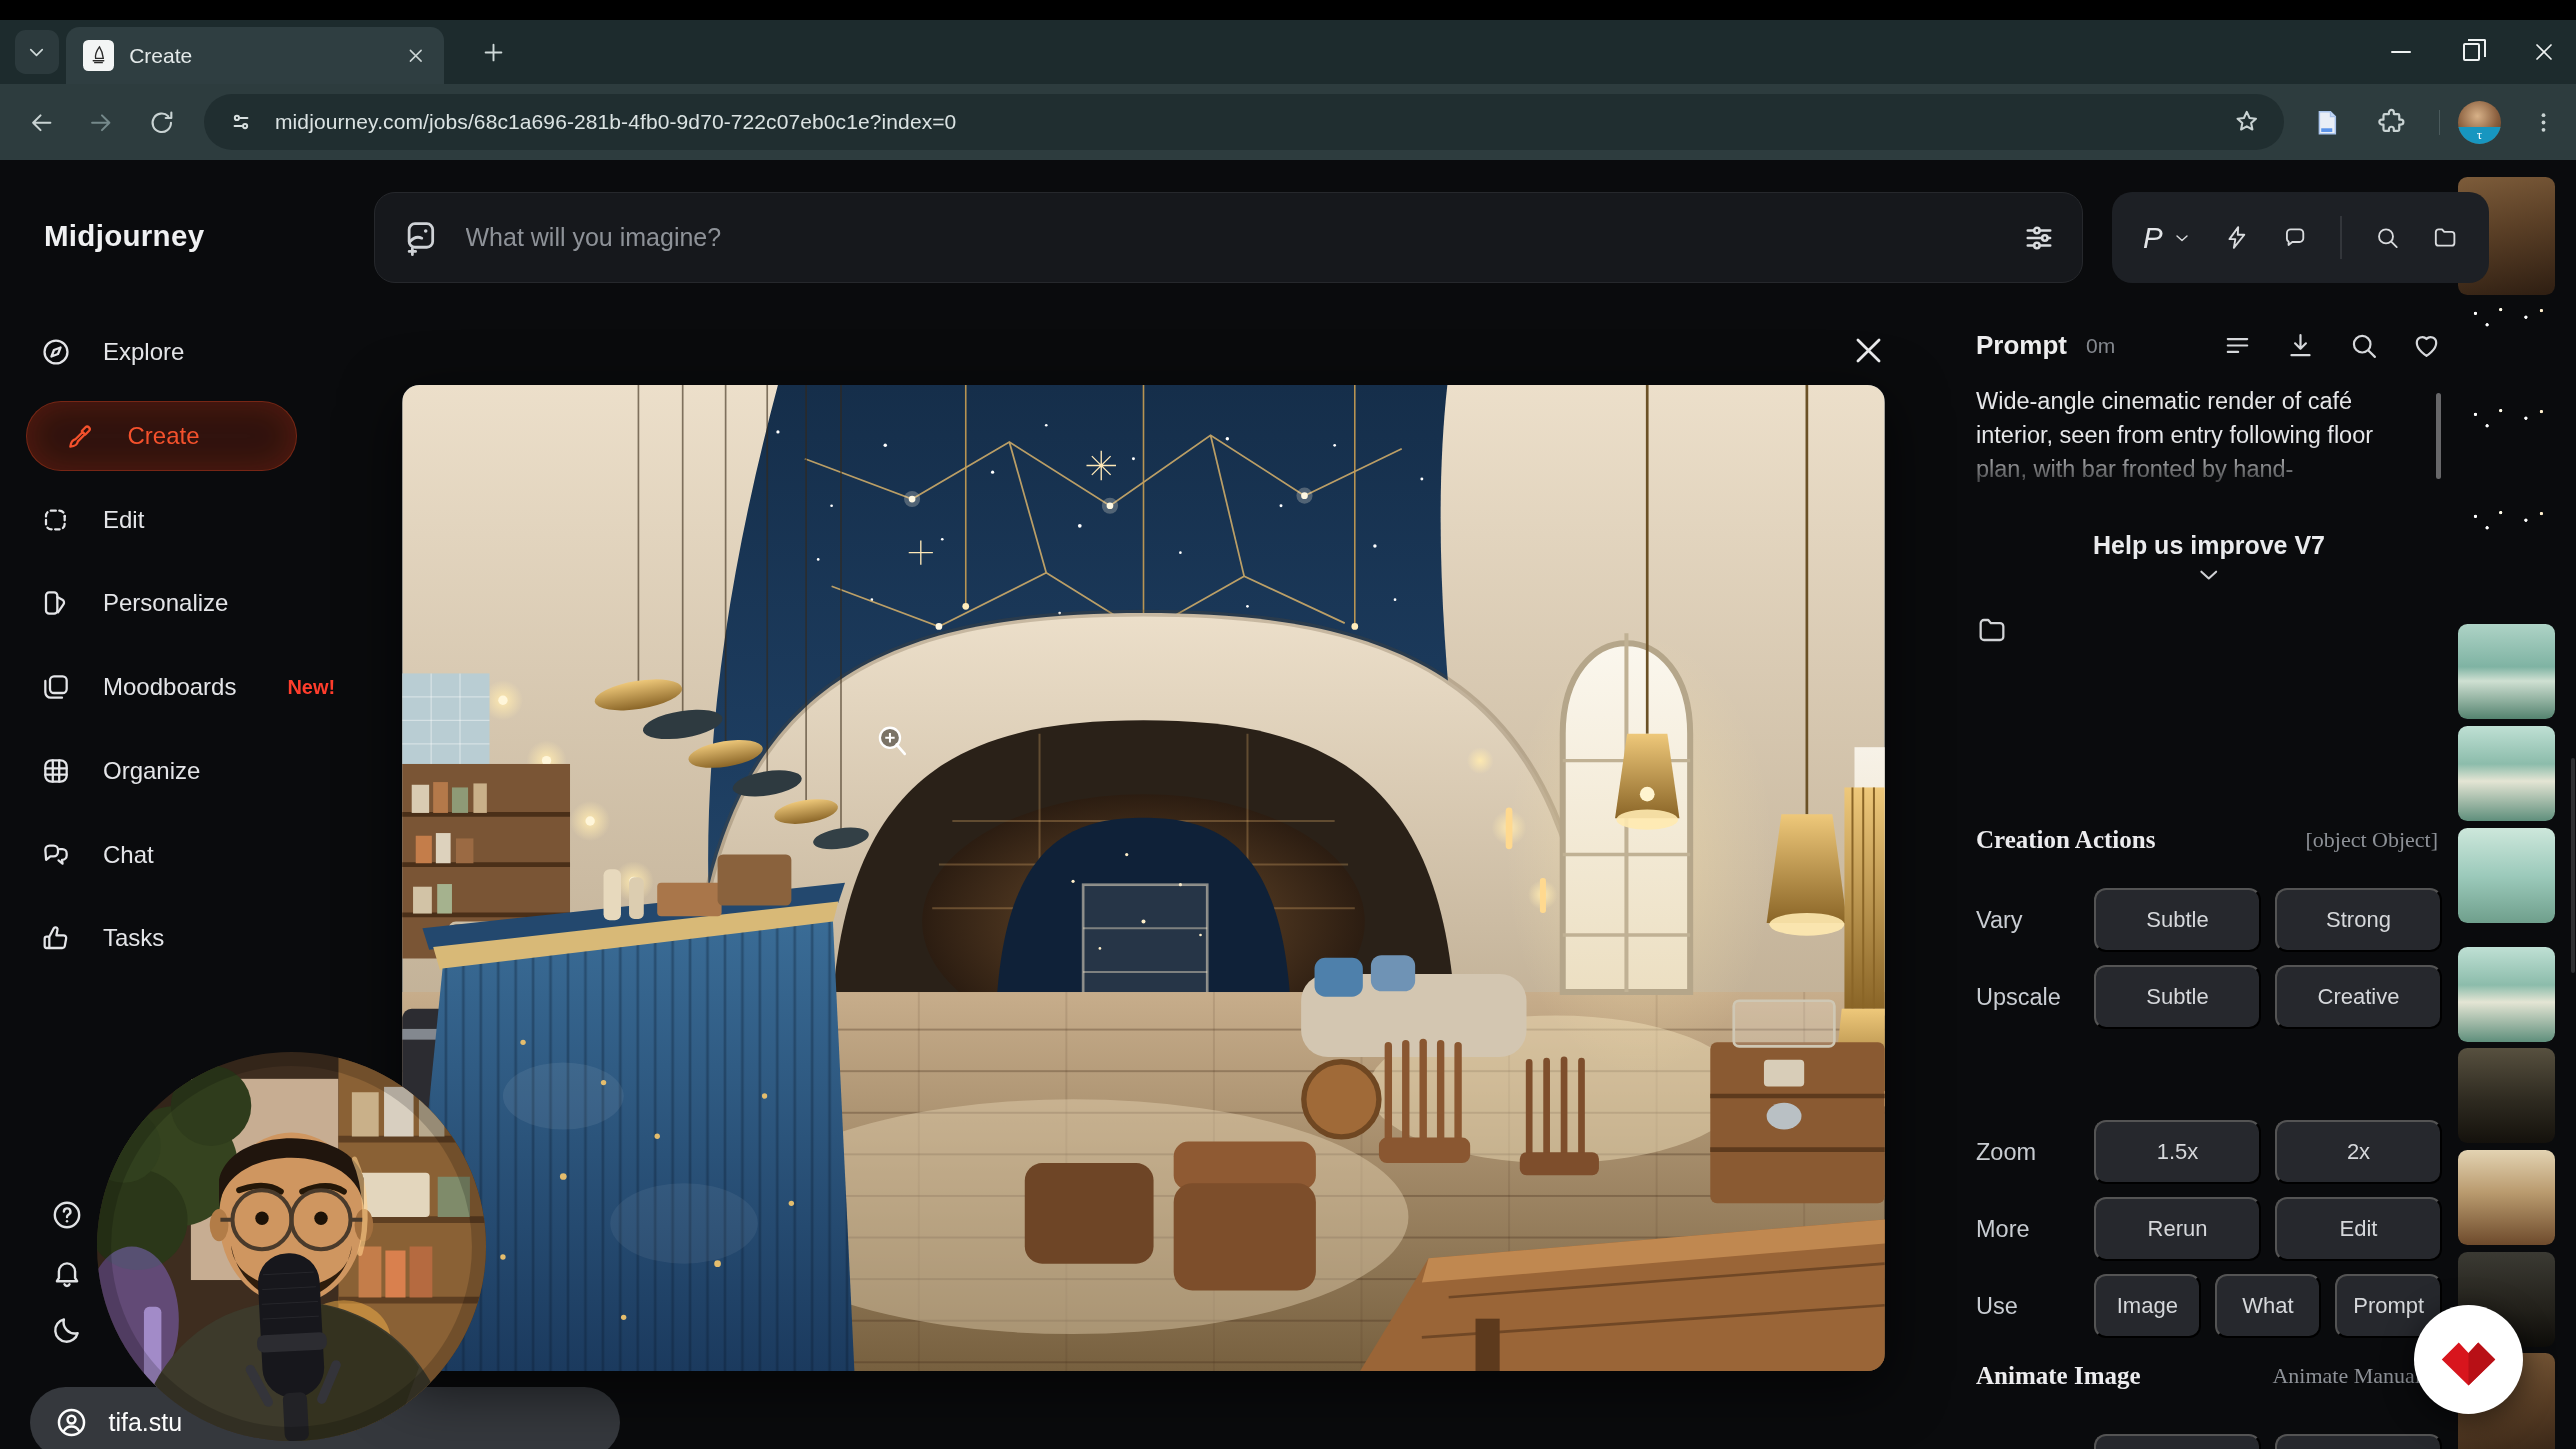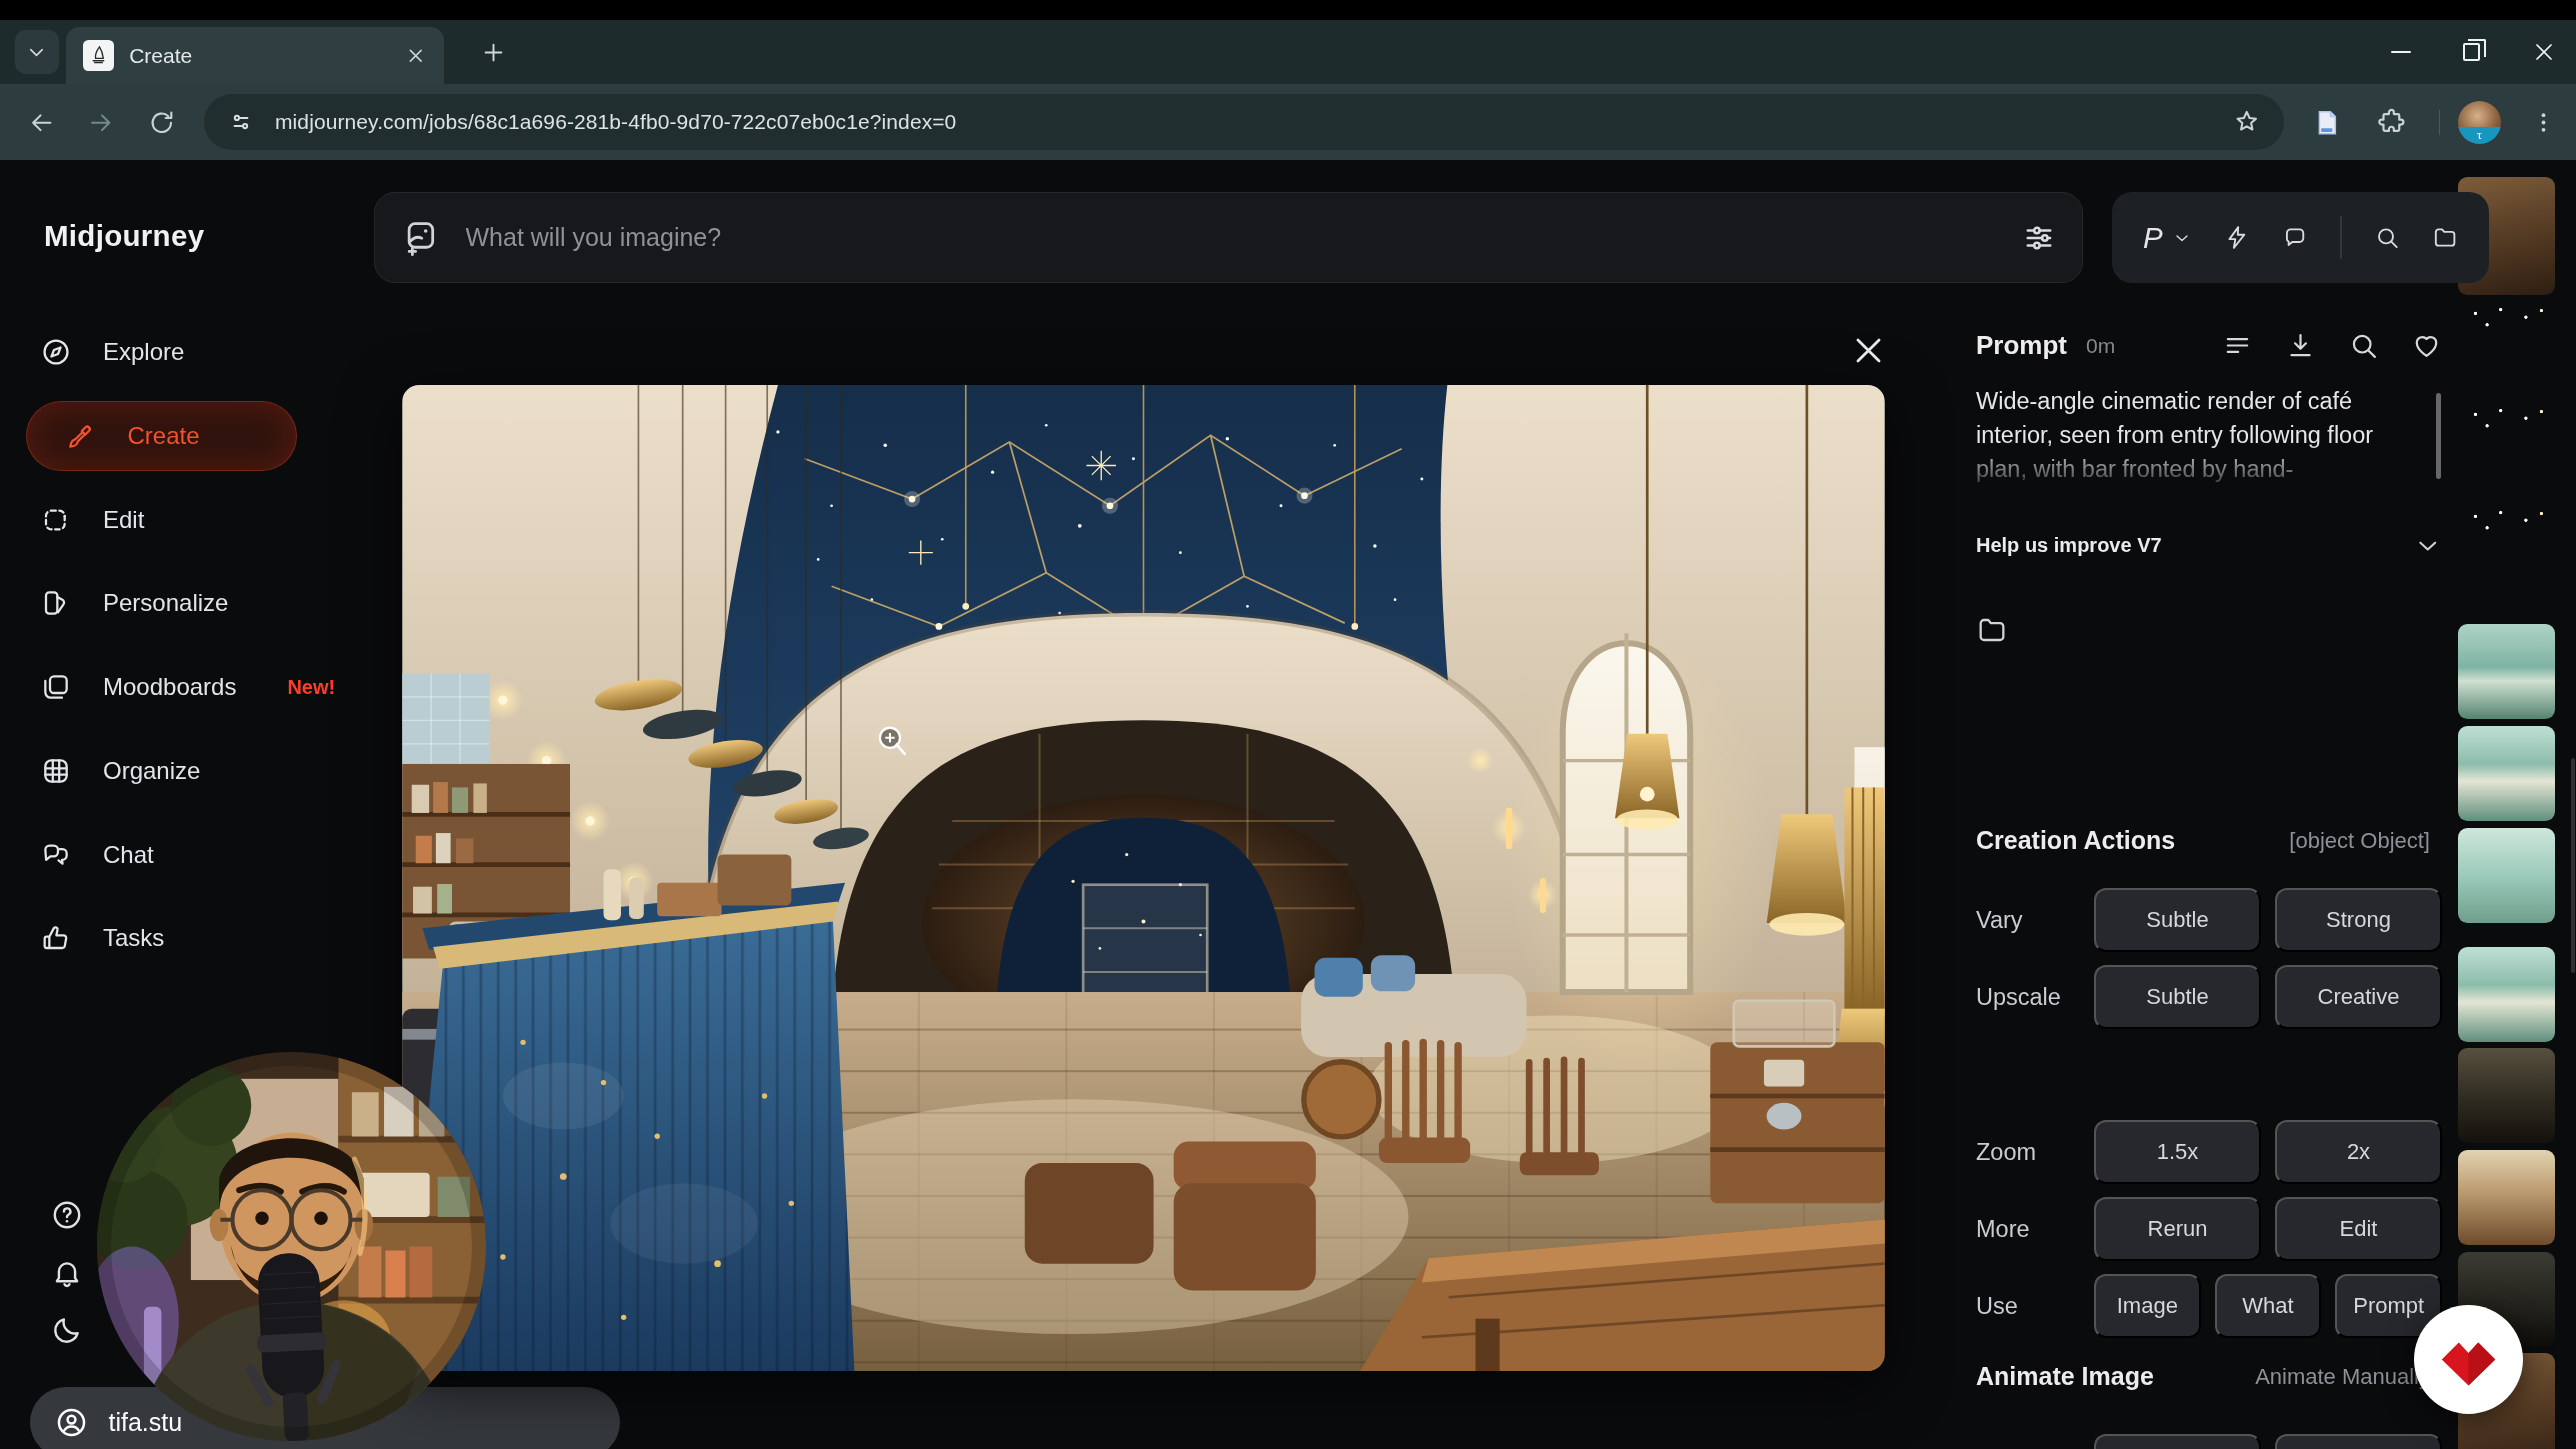--- a/index.html
+++ b/index.html
@@ -58,24 +58,24 @@
   .panel{position:absolute;left:1976px;top:141px;width:466px;height:1308px;z-index:4;}
   .p-head{position:absolute;top:169px;left:0;right:0;display:flex;align-items:center;}
   .panel-title{font-size:26px;font-weight:600;color:#ededee;}
   .elapsed{font-size:21px;color:#84888e;margin-left:19px;}
   .head-icons{margin-left:auto;display:flex;gap:32px;color:#d6d8db;}
   .head-icons .hic{width:31px;height:31px;}
   .prompt-text{position:absolute;top:223px;left:0;width:435px;font-size:23.5px;line-height:34px;color:#e6e7e9;height:113px;overflow:hidden;
      -webkit-mask:linear-gradient(180deg,#000 52%,rgba(0,0,0,.25) 88%,transparent 100%);
      mask:linear-gradient(180deg,#000 52%,rgba(0,0,0,.25) 88%,transparent 100%);}
   .pscroll{position:absolute;right:1.3px;top:232px;width:4.7px;height:86px;border-radius:2.7px;background:rgba(255,255,255,.38);}
-  .help-row{position:absolute;top:370px;left:0;right:0;display:flex;align-items:center;justify-content:space-between;font-size:20px;font-weight:600;color:#eaebed;}
+  .help-row{position:absolute;top:370px;left:0;right:0;display:flex;align-items:center;justify-content:space-between;font-size:25px;font-weight:600;color:#eaebed;flex-direction:column;}
   .help-row .hic{width:29.5px;height:29.5px;color:#cfd1d4;}
   .p-folder{position:absolute;top:453px;left:0;width:32px;height:32px;color:#d2d4d7;}
-  .sec-head{position:absolute;left:0;right:12px;display:flex;align-items:center;justify-content:space-between;}
+  .sec-head{position:absolute;left:0;right:4px;display:flex;align-items:center;justify-content:space-between;font-family:Liberation Serif, serif;}
   .sec-title{font-size:25px;font-weight:600;color:#ececee;}
   .sec-link{font-size:22px;color:#8d9197;}
   .a-row{position:absolute;left:0;right:0;height:64px;display:flex;align-items:center;}
   .row-label{width:118px;font-size:23.5px;color:#c9cdd2;flex:0 0 auto;}
   .row-btns{display:flex;gap:14px;flex:1;}
   .btn{flex:1;height:64px;border-radius:12px;background:#26282d;color:#d6d8db;font-size:22px;display:flex;align-items:center;justify-content:center;}
   .btn.arrow{font-size:25px;}
 
   
   .thumbstrip{position:absolute;left:2458px;top:0;width:97px;height:1449px;padding-top:157px;z-index:1;}

